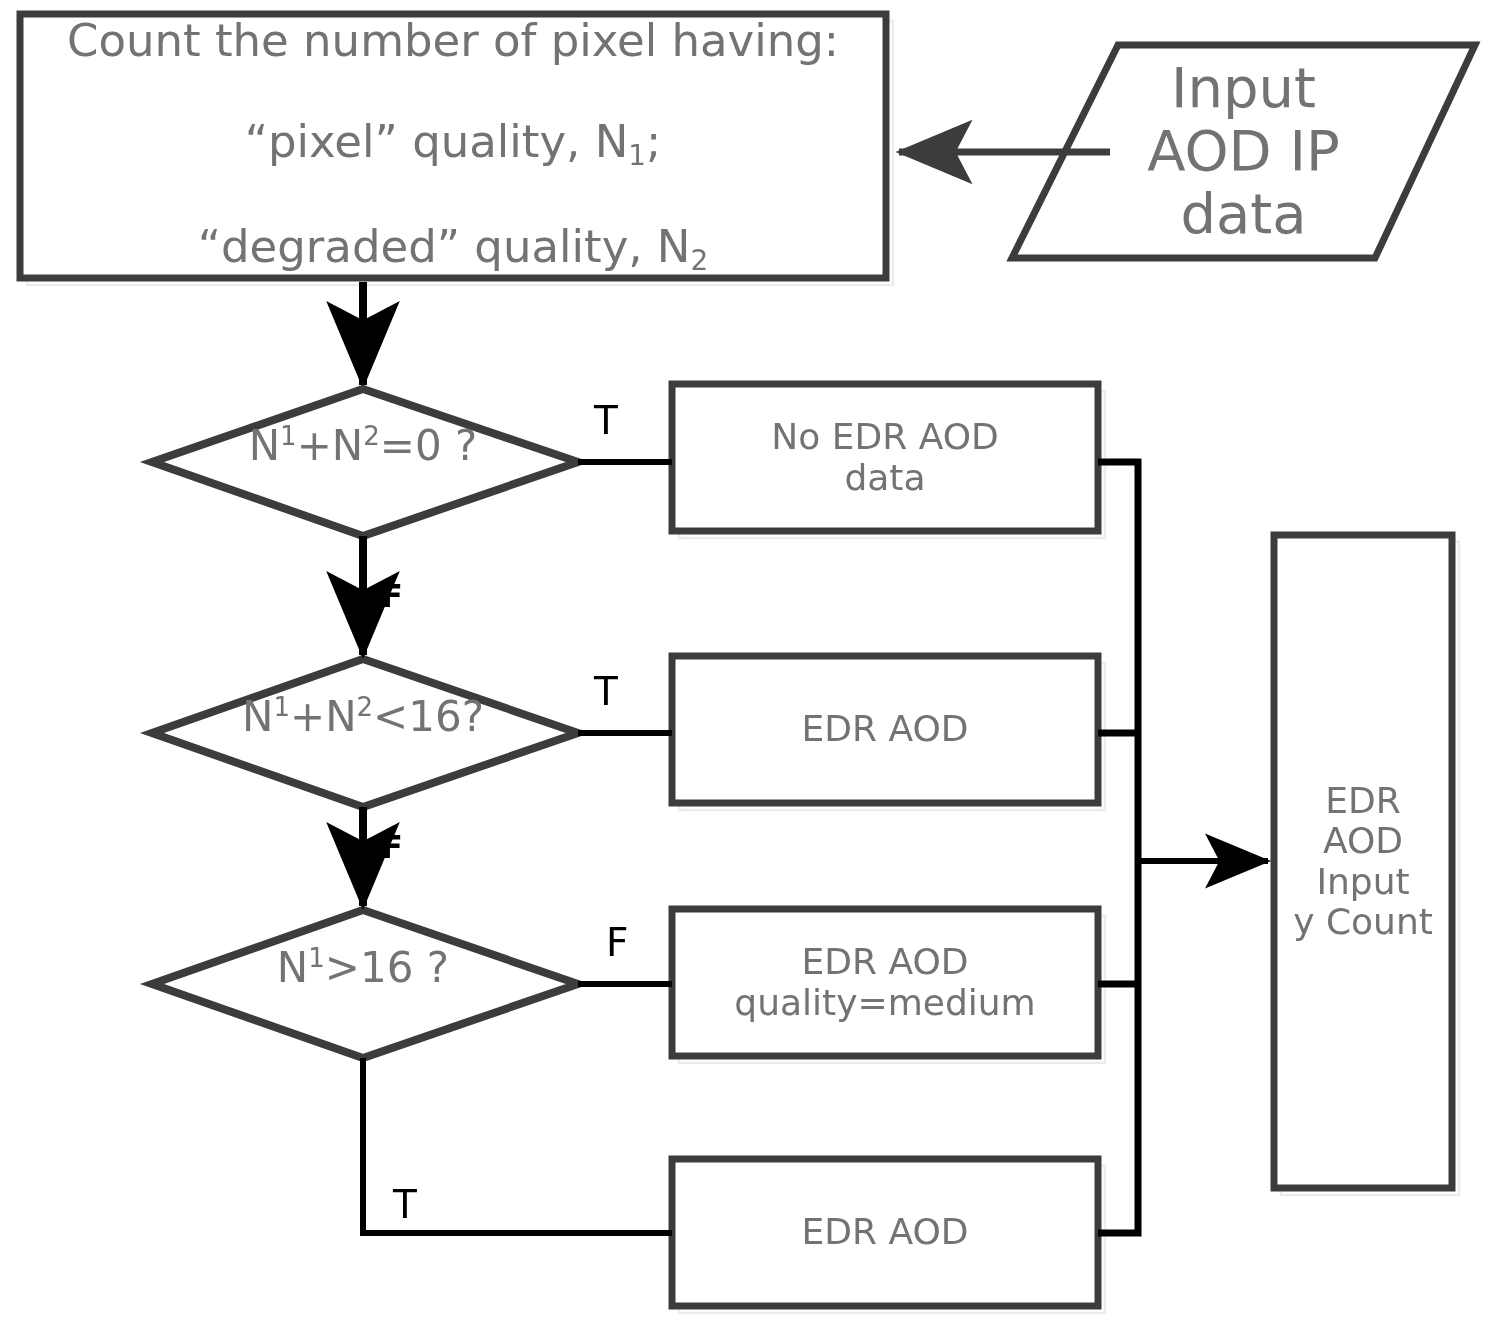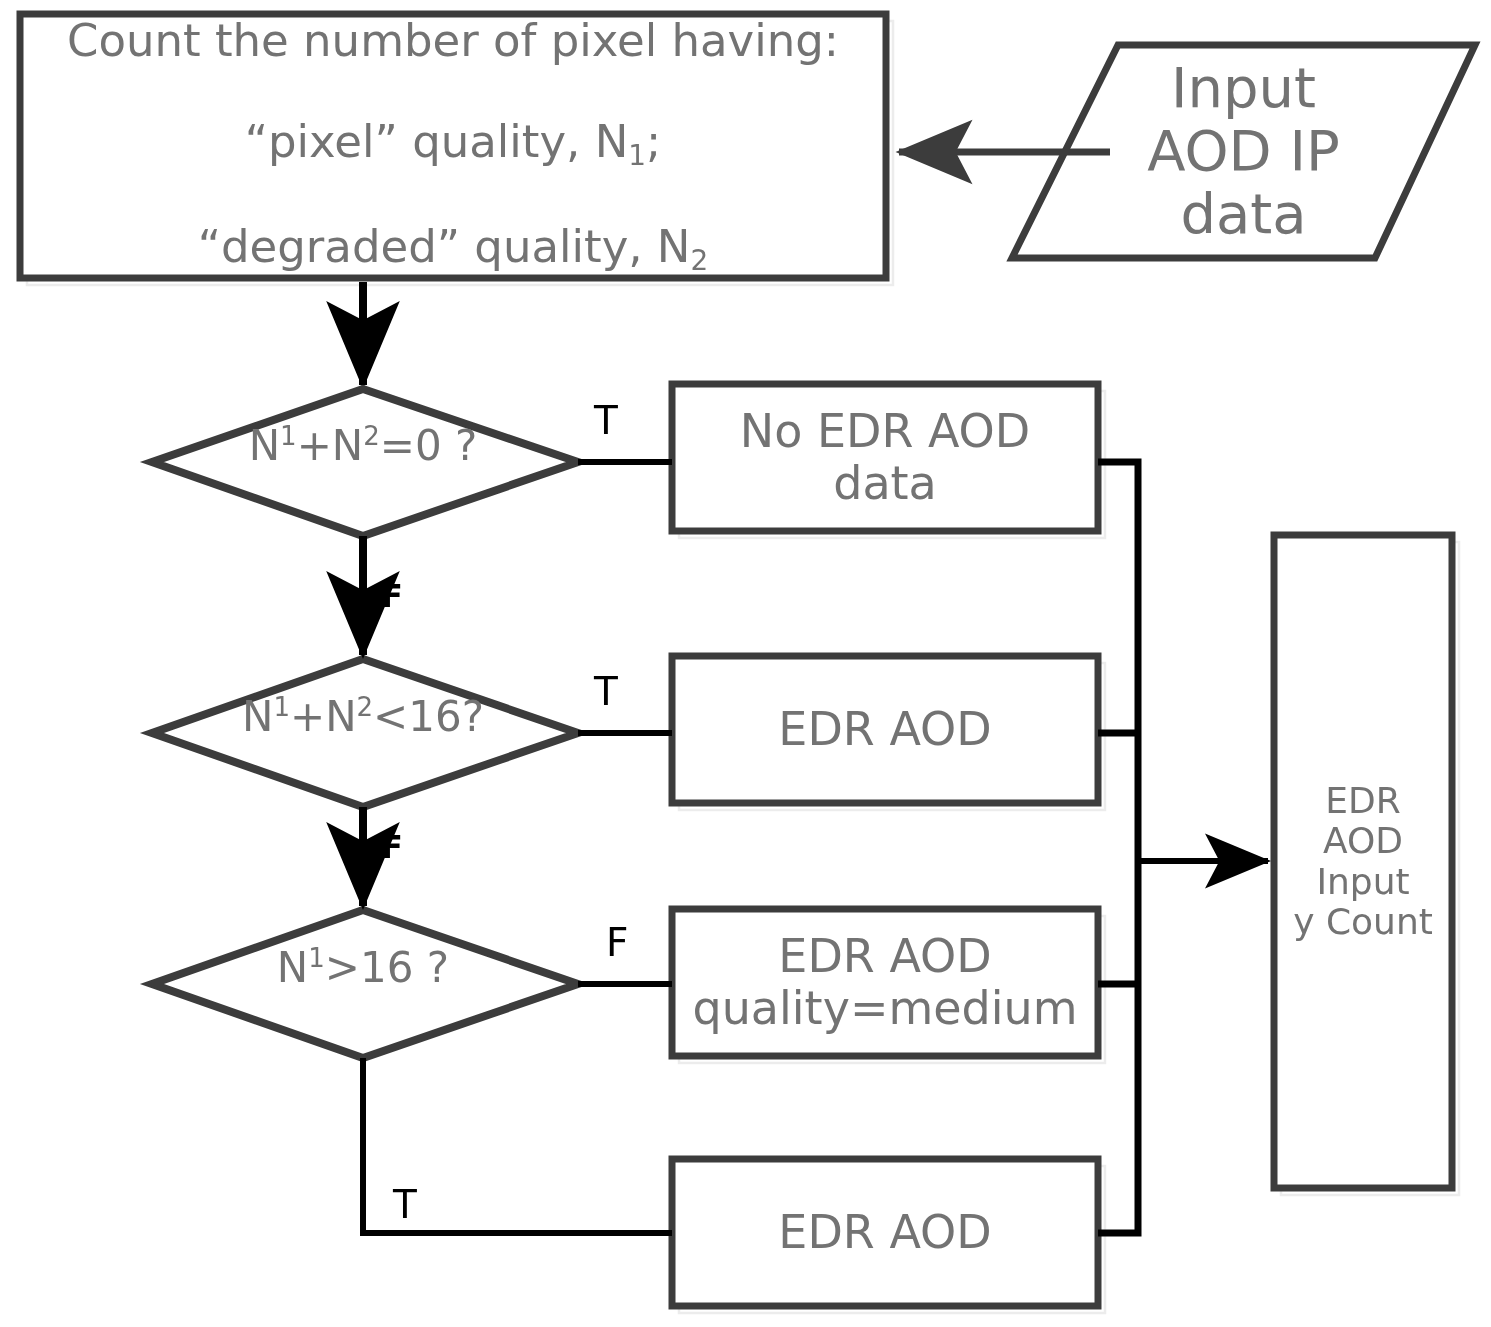--- a/index.html
+++ b/index.html
@@ -41,21 +41,21 @@
     position: absolute;
     color: #000000;
     font-family: "DejaVu Sans", sans-serif;
     pointer-events: auto;
   }
   .lbl-plain { font-size: 39px; }
   .lbl-bold  { font-size: 32px; font-weight: bold; }
   .t-proc1 { font-size: 45px; }
   .t-parallelogram { font-size: 56px; }
   .t-diamond { font-size: 42px; }
-  .t-result { font-size: 46px; }
+  .t-result { font-size: 36px; }
   .t-flag { font-size: 36px; }
   sub.nsub {
     font-size: 0.62em;
     vertical-align: -0.28em;
   }
 </style>
 </head>
 <body>
 
 <div id="canvas">

